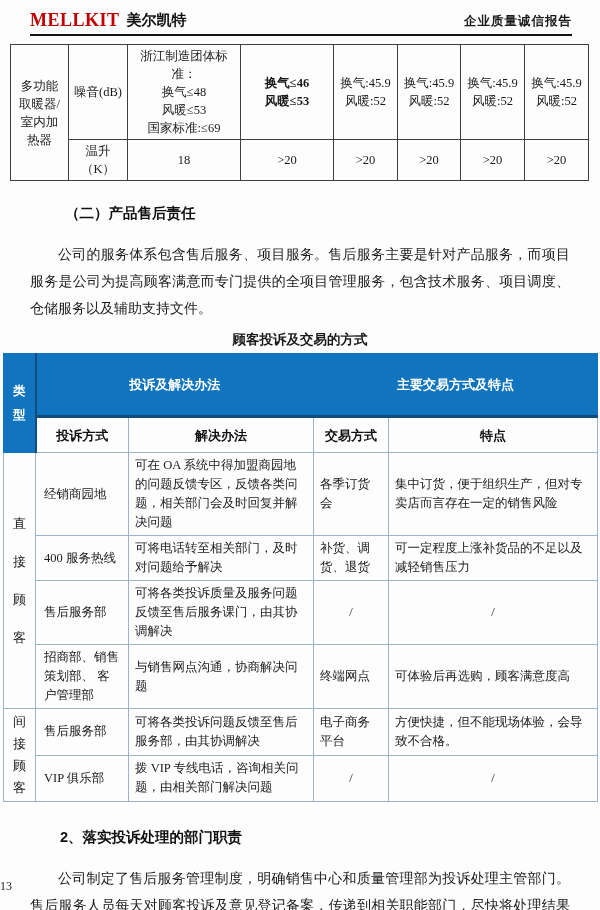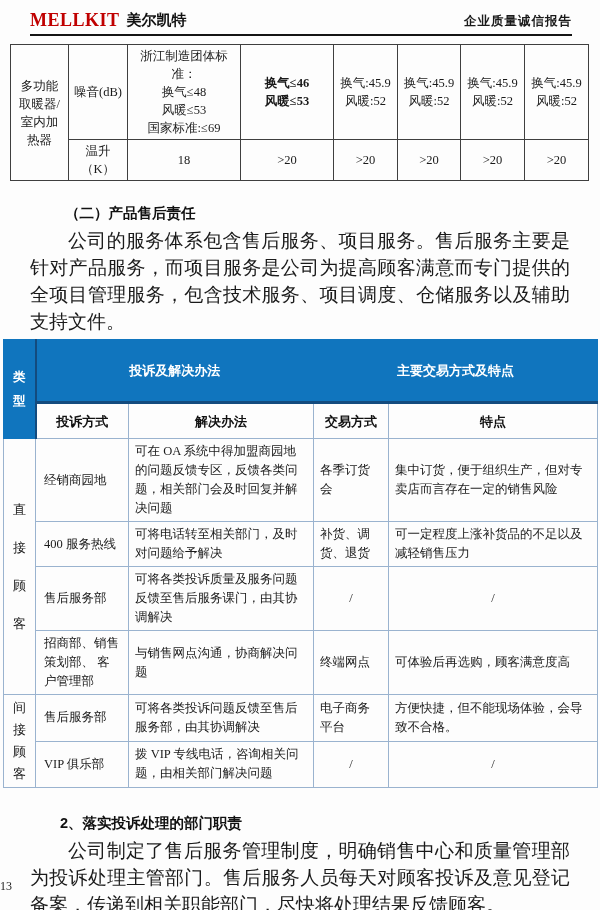--- a/index.html
+++ b/index.html
@@ -25,21 +25,21 @@
   .spec td { border:1px solid #3f3f3f; text-align:center; vertical-align:middle;
              padding:2px 1px; line-height:18px; }
   .ml { white-space:pre-line; }
   .spec .limit { font-weight:600; }
   .spec .product { word-break:break-all; padding:12px 6px; }
 
   
   .h-sub { font-family:"Liberation Sans","DejaVu Sans",sans-serif; font-weight:bold;
            font-size:14.5px; color:#111; }
   .sec-heading { margin:23px 30px 0 65px; }
-  .para { margin:4px 30px 0 30px; font-size:19px; line-height:27px;
+  .para { margin:18px 30px 0 30px; font-size:14px; line-height:27px;
           text-align:justify; text-indent:2em; }
   .tbl-title { margin-top:9px; text-align:center; font-family:"Liberation Sans","DejaVu Sans",sans-serif;
                font-weight:bold; font-size:13.5px; }
 
   
   .complaint { width:594px; margin:4px 0 0 3px; font-size:12.5px; }
   .complaint th, .complaint td { border:1px solid #9ab3cf; vertical-align:middle;
         padding:3px 6px; line-height:19px; }
   .complaint .blue { background:#1075be; color:#fff; font-weight:bold;
         border-color:#1075be; text-align:center; }
@@ -111,20 +111,21 @@
       <td>&gt;20</td>
       <td>&gt;20</td>
       <td>&gt;20</td>
     </tr>
   </tbody>
     </table>
 
   <div class="sec-heading h-sub">（二）产品售后责任</div>
   <p class="para">公司的服务体系包含售后服务、项目服务。售后服务主要是针对产品服务，而项目服务是公司为提高顾客满意而专门提供的全项目管理服务，包含技术服务、项目调度、仓储服务以及辅助支持文件。</p>
 
+  <div class="tbl-title">顾客投诉及交易的方式</div>
   <table class="complaint">
     <colgroup>
       <col style="width:32px">
         <col style="width:93px">
         <col style="width:185px">
         <col style="width:75px">
         <col style="width:209px">
     </colgroup>
     <tbody>
         <tr>

